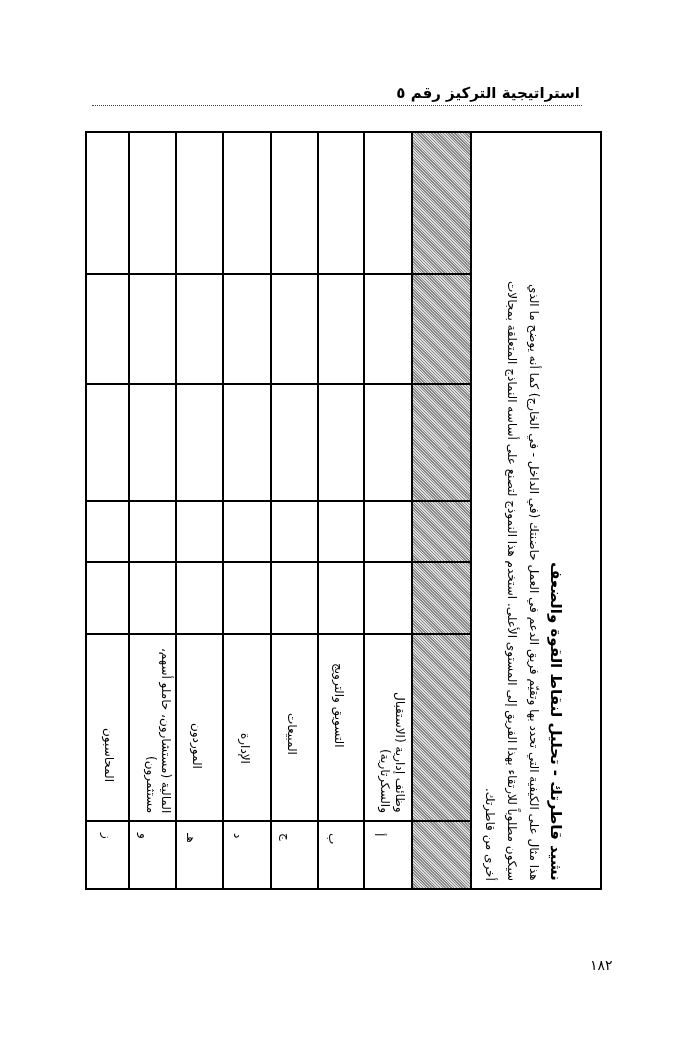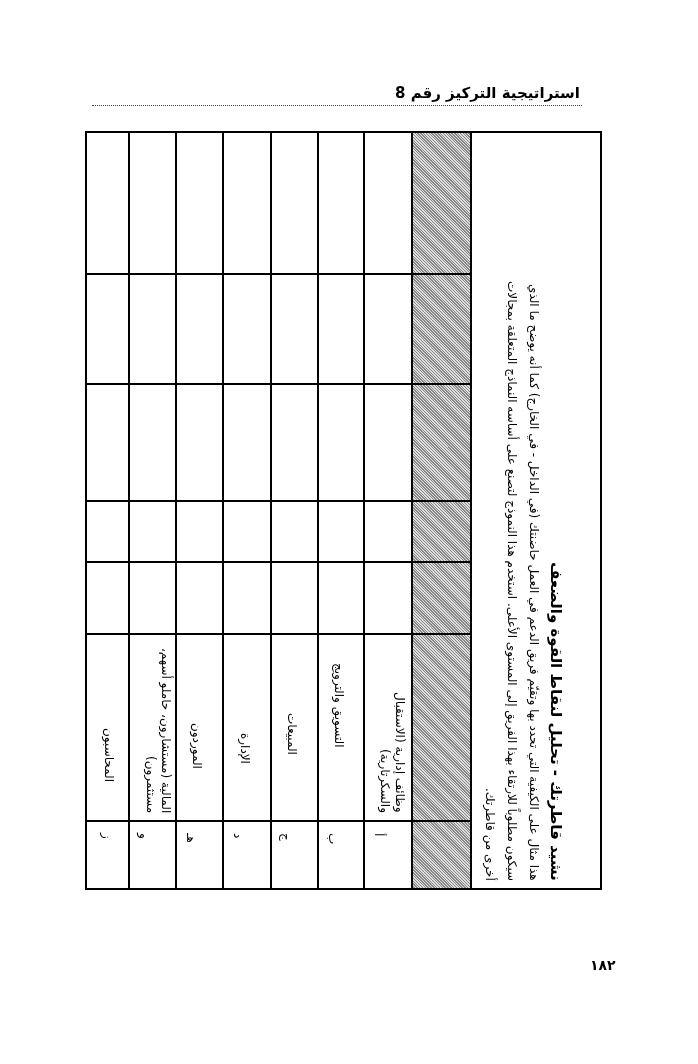--- a/index.html
+++ b/index.html
@@ -6,26 +6,26 @@
   body{width:698px;height:1064px;position:relative;overflow:hidden;font-family:"DejaVu Sans",sans-serif;color:#000;}
   .running-head{position:absolute;top:84px;right:118px;font-family:"DejaVu Sans",sans-serif;font-weight:bold;font-size:15px;direction:rtl;}
   .head-rule{position:absolute;top:105px;left:92px;width:490px;border-top:1px dotted #444;}
   .frame{position:absolute;left:85px;top:131px;width:517px;height:759px;border:2px solid #000;box-sizing:border-box;}
   .vline{position:absolute;top:0;bottom:0;border-left:2px solid #000;}
   .hline{position:absolute;left:0;height:0;border-top:2px solid #000;}
   .shade{position:absolute;top:0;bottom:0;background:repeating-linear-gradient(45deg,#888 0 1px,#ddd 1px 2px);}
   .rot{position:absolute;writing-mode:vertical-rl;direction:rtl;font-size:12px;line-height:15px;white-space:nowrap;}
   .intro{position:absolute;writing-mode:vertical-rl;direction:rtl;font-size:12px;line-height:22px;}
   .title{font-weight:bold;font-size:15px;}
-  .page-num{position:absolute;top:957px;left:590px;font-weight:bold;font-size:14px;}
+  .page-num{position:absolute;top:957px;left:590px;font-weight:normal;font-size:14px;}
 </style>
 </head>
 <body>
 
-<div class="running-head">استراتيجية التركيز رقم 8</div>
+<div class="running-head">استراتيجية التركيز رقم ٥</div>
 <div class="head-rule"></div>
 
 <div class="frame">
 
   <div class="shade" style="left:324px;width:59px;"></div>
 
   <div class="vline" style="left:41px"></div>
   <div class="vline" style="left:88px"></div>
   <div class="vline" style="left:135px"></div>
   <div class="vline" style="left:183px"></div>

